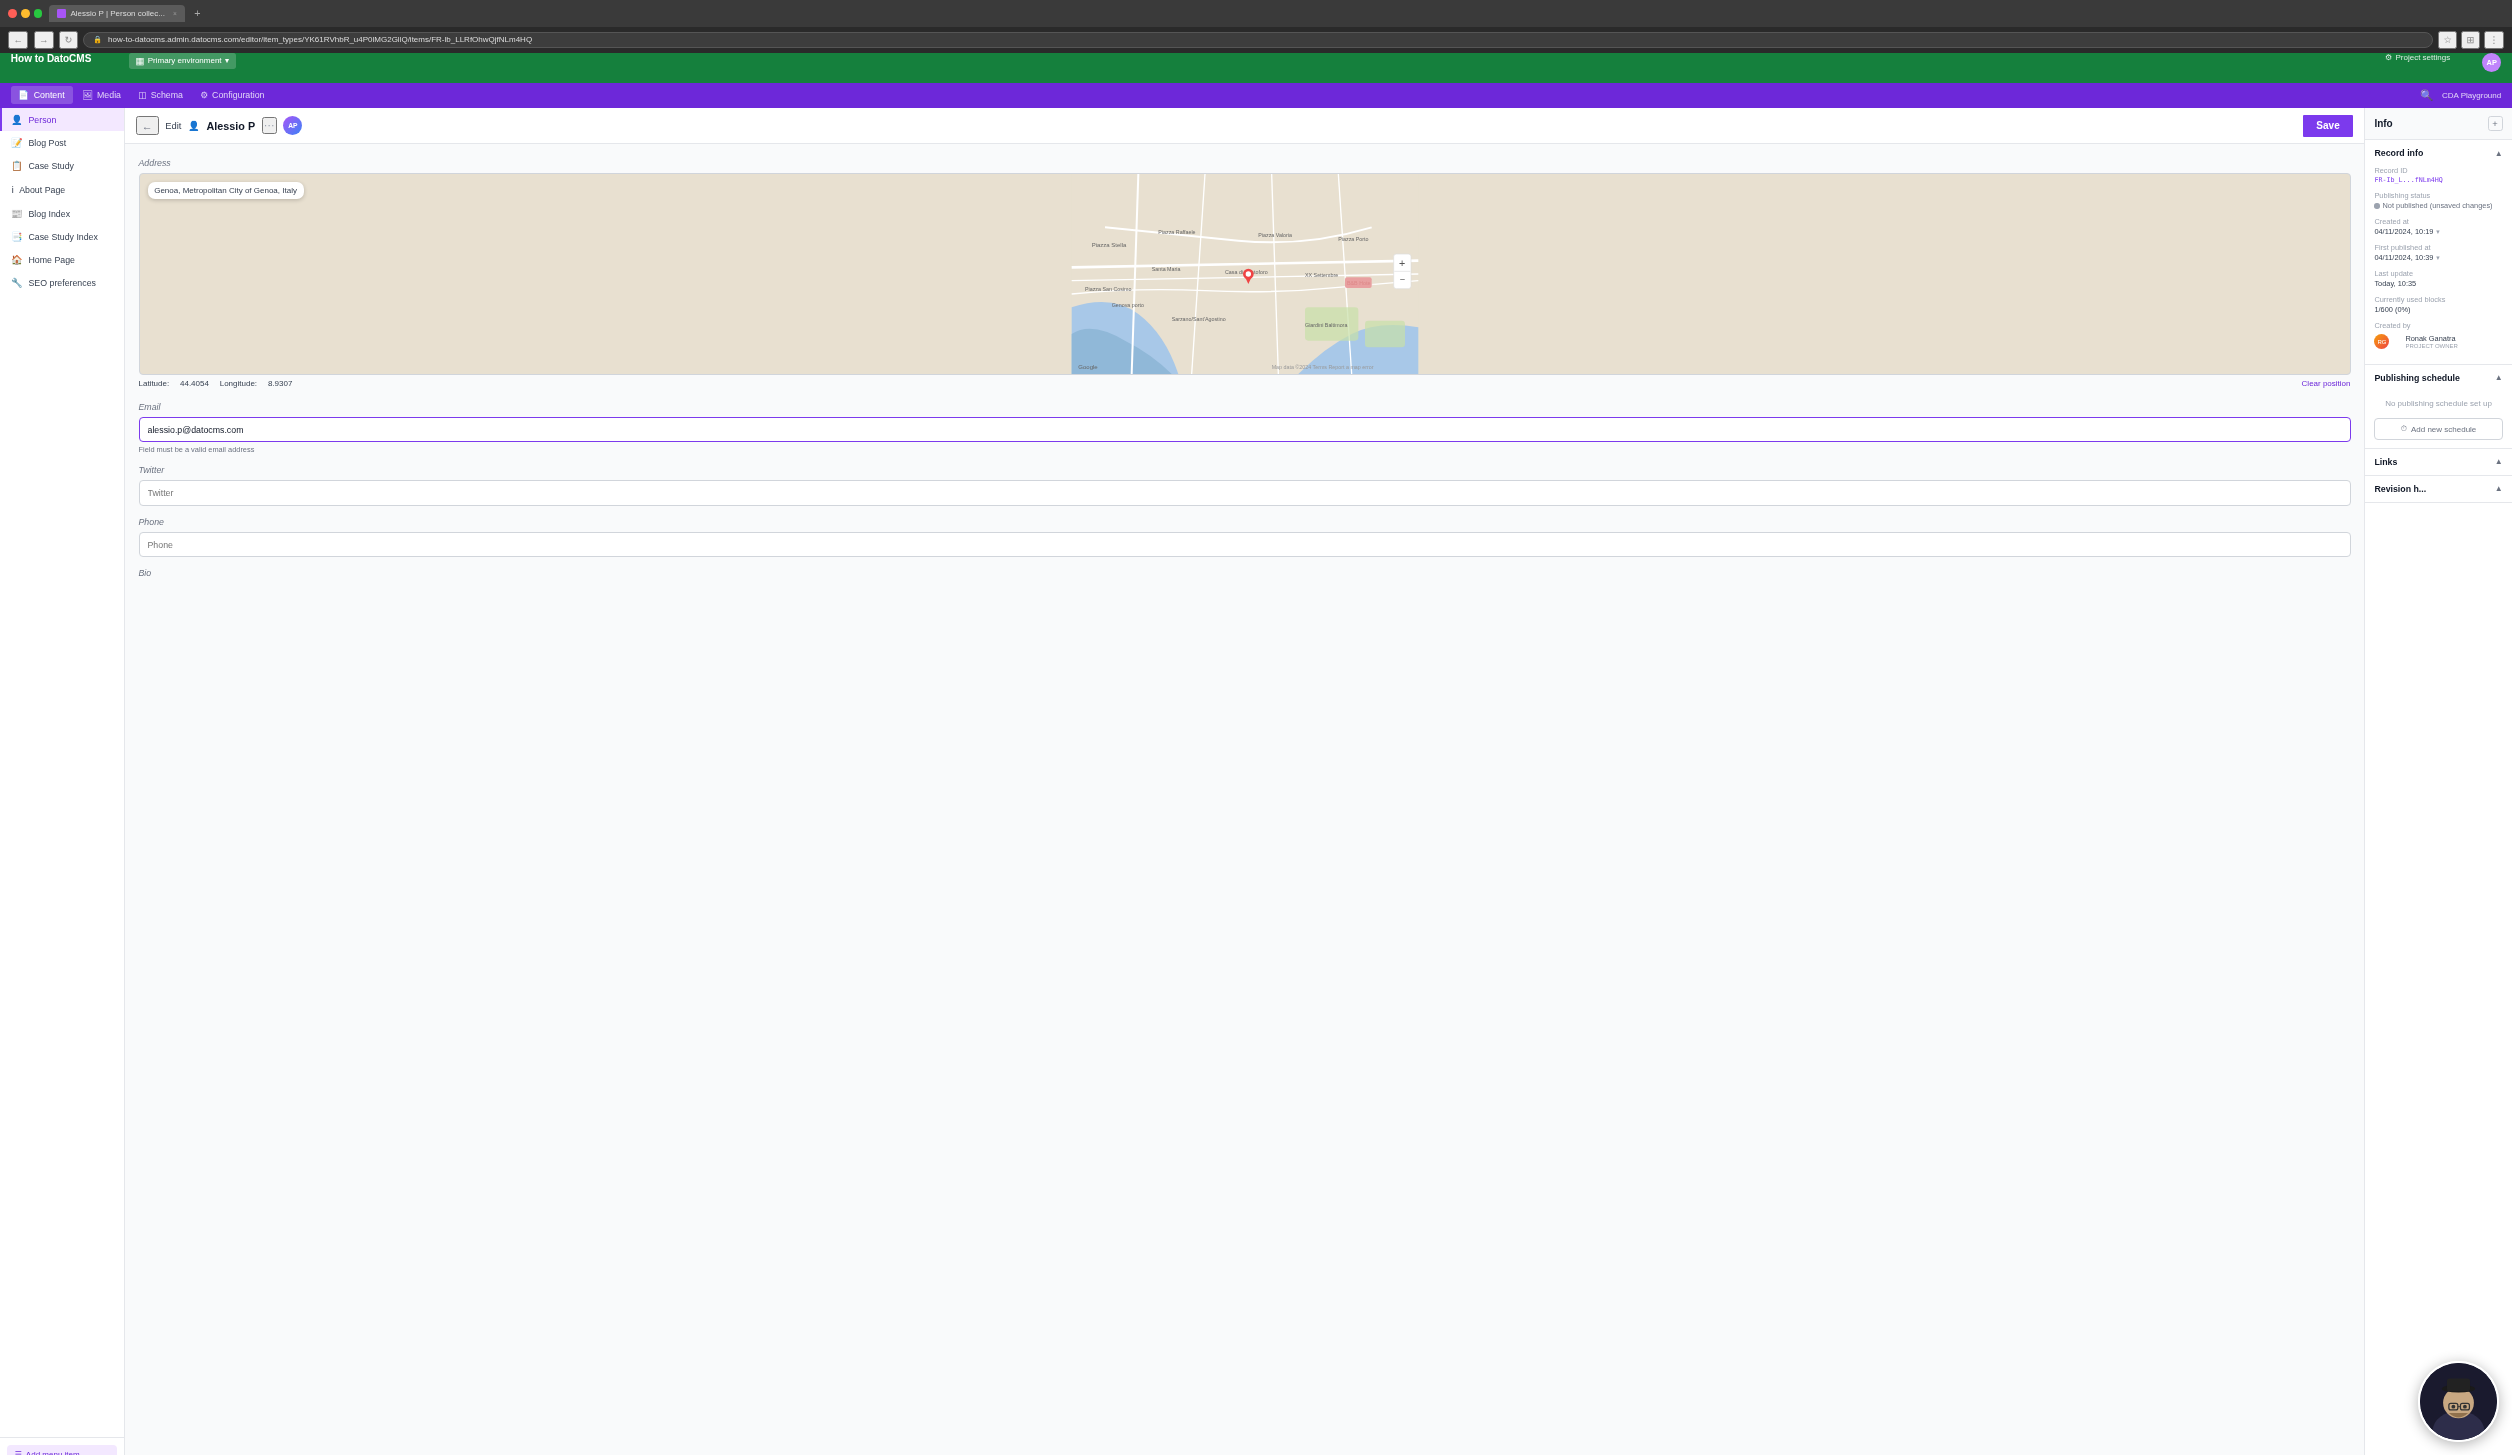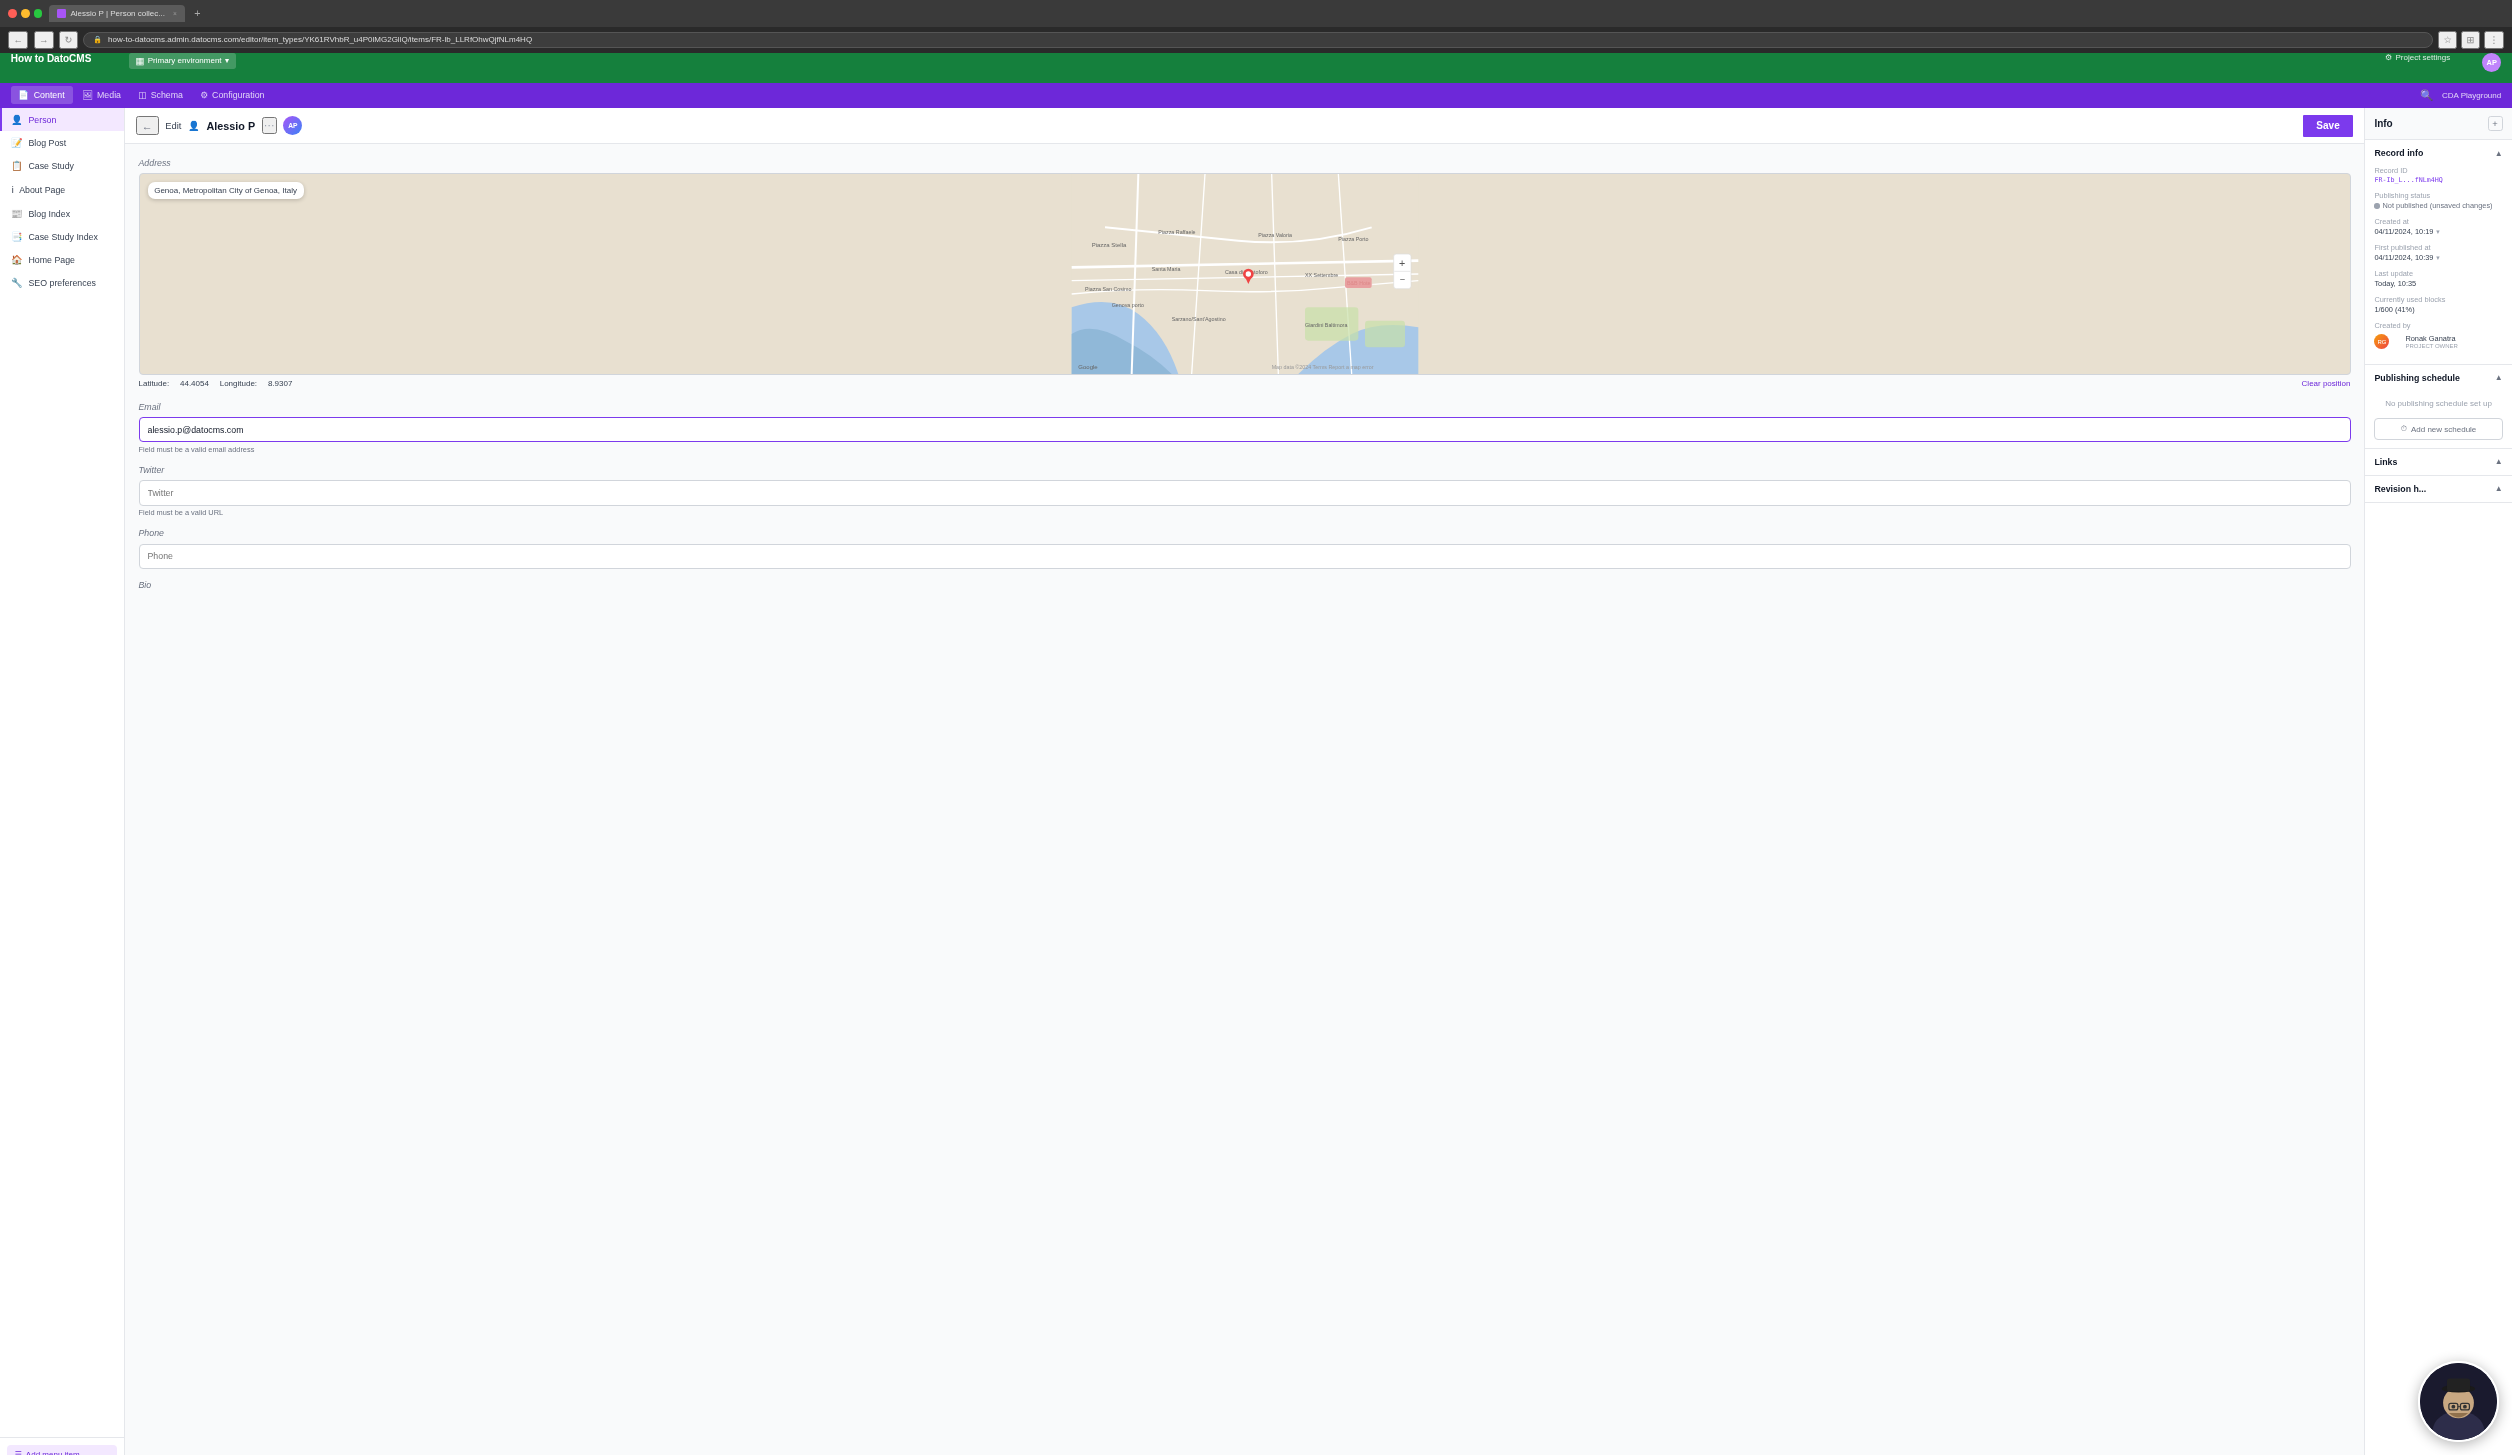--- a/index.html
+++ b/index.html
@@ -590,21 +590,20 @@
 
       <div class="form-field">
         <div class="field-label">Email</div>
         <input class="field-input" type="email" value="alessio.p@datocms.com" style="">
         <div class="field-error">Field must be a valid email address</div>
       </div>
 
       <div class="form-field">
         <div class="field-label">Twitter</div>
         <input class="field-input inactive" type="url" placeholder="Twitter" style="">
-        <div class="field-error">Field must be a valid URL</div>
       </div>
 
       <div class="form-field">
         <div class="field-label">Phone</div>
         <input class="field-input inactive" type="tel" placeholder="Phone" style="">
       </div>
 
       <div class="form-field">
         <div class="field-label">Bio</div>
       </div>
@@ -655,21 +654,21 @@
           </div>
         </div>
 
         <div class="record-info-row">
           <span class="info-label">Last update</span>
           <span class="info-value">Today, 10:35</span>
         </div>
 
         <div class="record-info-row">
           <span class="info-label">Currently used blocks</span>
-          <span class="info-value">1/600 (41%)</span>
+          <span class="info-value">1/600 (0%)</span>
         </div>
 
         <div class="record-info-row">
           <span class="info-label">Created by</span>
           <div class="created-by-row">
             <div class="created-by-avatar">RG</div>
             <div class="created-by-info">
               <span class="created-by-name">Ronak Ganatra</span>
               <span class="created-by-role">PROJECT OWNER</span>
             </div>

